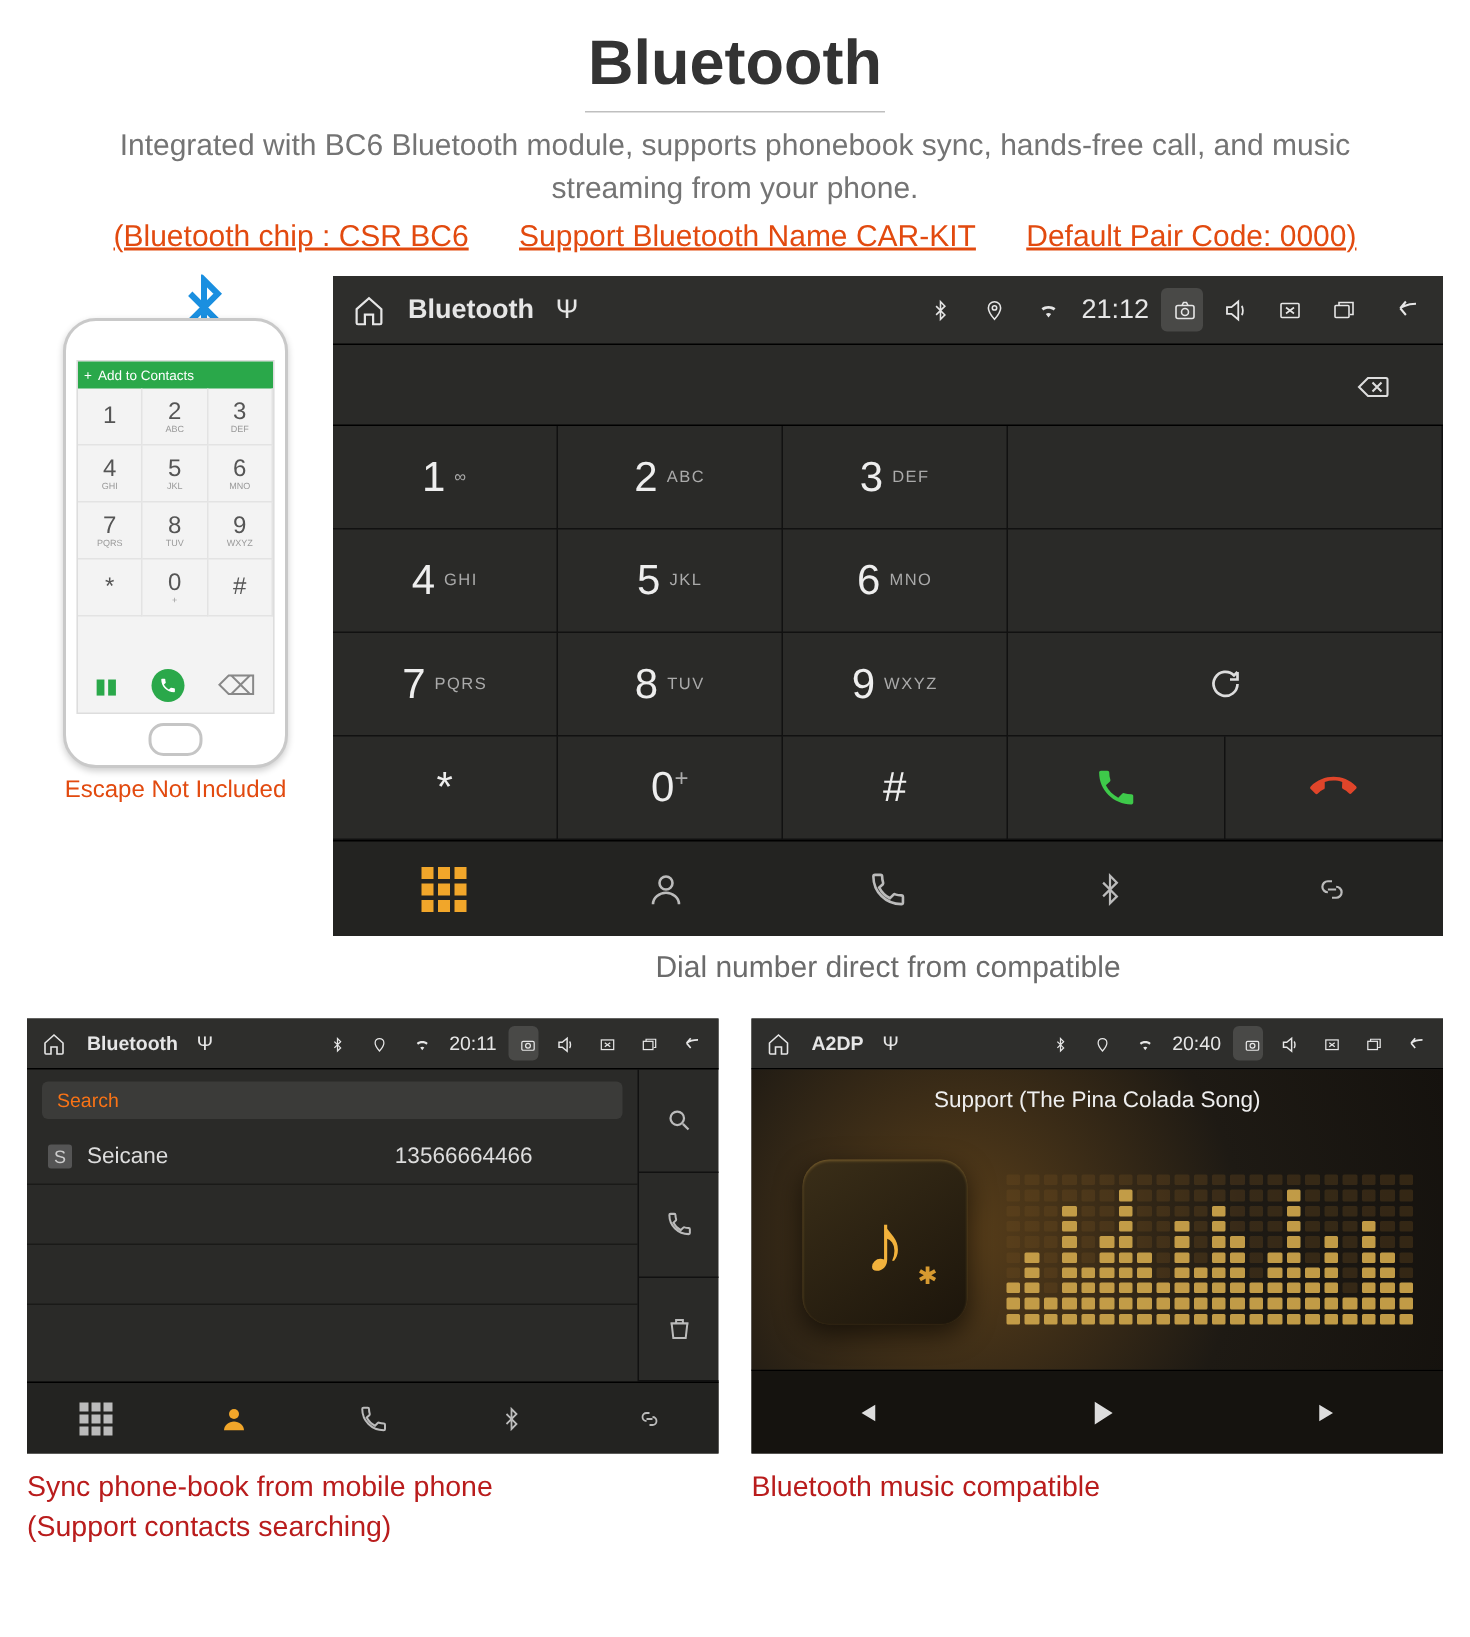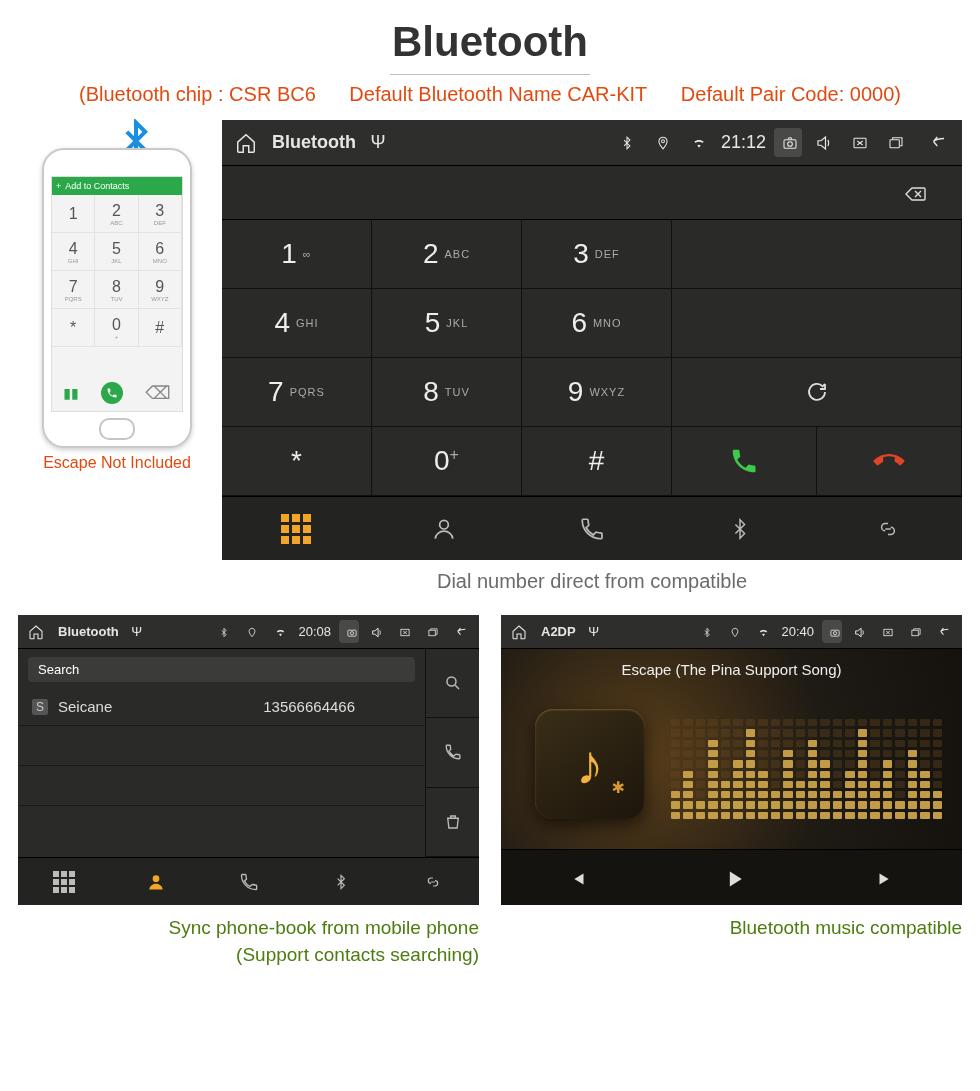--- a/index.html
+++ b/index.html
@@ -9,21 +9,21 @@
     background: #fff;
     font-family: Arial, Helvetica, sans-serif;
     color: #5a5a5a;
     overflow: hidden;
   }
   .hdr { text-align: center; padding-top: 18px; }
   .hdr h1 { font-size: 42px; font-weight: bold; color: #333; display: inline-block; padding-bottom: 8px; }
   .hdr .rule { width: 200px; height: 1px; background: #bfbfbf; margin: 0 auto 8px auto; }
   .desc { font-size: 20px; color: #747474; line-height: 1.45; padding: 0 40px; }
   .specline { color: #e24a0f; font-size: 20px; margin-top: 6px; text-align: center; }
-  .specline span { margin: 2px 14px; }
+  .specline span { margin: 2px 14px; text-decoration: underline; }
 
   
   .toprow { display: flex; align-items: flex-start; margin-top: 14px; padding: 0 18px 0 18px; }
   .phone-col { width: 200px; text-align: center; position: relative; }
   .phone-col .btwave {
     position:absolute; top:-6px; left:96px; font-size:42px; color:#1a8fe0; font-weight:bold;
     text-shadow: 4px -4px 0 #6cc0f0, 8px -8px 0 #b8e0f7;
   }
   .phone {
     width: 150px; height: 300px; background:#fff; border:2px solid #c9c9c9;
@@ -80,21 +80,21 @@
 
   
   .botrow { display:flex; gap:22px; padding:0 18px; margin-top:22px; }
   .panel { flex:1; }
   .mini { background:#2a2a28; height:290px; display:flex; flex-direction:column; }
   .mini .statusbar { height:34px; font-size:13px; padding:0 8px; }
   .mini .statusbar .ico { width:20px; font-size:13px; }
   .mini .body { flex:1; display:flex; }
   .mini .list { flex:1; }
   .mini .search { margin:8px 10px 6px 10px; background:#3b3b39; border-radius:4px;
-    color:#ffffff; font-size:13px; padding:5px 10px; }
+    color:#f97316; font-size:13px; padding:5px 10px; }
   .mini .row { display:flex; align-items:center; padding:10px 14px; color:#ddd;
     font-size:15px; border-bottom:1px solid #1a1a18; }
   .mini .row .tag { background:#555; color:#ccc; font-size:12px; padding:1px 4px;
     margin-right:10px; border-radius:2px; }
   .mini .row .num { margin-left:auto; margin-right:56px; color:#ddd; }
   .mini .side { width:54px; display:flex; flex-direction:column; border-left:1px solid #111; }
   .mini .side div { flex:1; display:flex; align-items:center; justify-content:center;
     color:#bbb; font-size:18px; border-bottom:1px solid #111; }
   .mini .navrow { height:48px; }
   .mini .navrow .nav { font-size:20px; }
@@ -116,33 +116,34 @@
   .music .note .sm { position:absolute; font-size:16px; right:20px; bottom:22px; color:#d79a30; }
   .music .eq { position:absolute; left:170px; right:20px; top:70px; bottom:30px;
     display:grid; grid-template-columns:repeat(22,1fr); grid-template-rows:repeat(10,1fr);
     gap:3px; }
   .music .eq span { background:#6a4a20; border-radius:1px; opacity:0.35; }
   .music .eq span.on { opacity:0.95; background:#caa24a; }
   .music .ctrl { height:56px; display:flex; align-items:center; background:#15130f;
     border-top:1px solid #000; }
   .music .ctrl div { flex:1; text-align:center; color:#ddd; font-size:24px; }
 
-  .cap2 { text-align:right; font-size:19px; color:#4d7c0f; margin-top:10px; line-height:1.4; }
+  .cap2 { text-align:left; font-size:19px; color:#b91c1c; margin-top:10px; line-height:1.4; }
 
   svg { display:inline-block; vertical-align:middle; }
 </style>
 </head>
 <body>
 
 <div class="hdr">
   <h1>Bluetooth</h1>
   <div class="rule"></div>
+  <div class="desc">Integrated with BC6 Bluetooth module, supports phonebook sync, hands-free call, and music streaming from your phone.</div>
   <div class="specline">
     <span>(Bluetooth chip : CSR BC6</span>
-    <span>Default Bluetooth Name CAR-KIT</span>
+    <span>Support Bluetooth Name CAR-KIT</span>
     <span>Default Pair Code: 0000)</span>
   </div>
 </div>
 
 <div class="toprow">
 
   <div class="phone-col">
     <div class="btwave">
       <svg width="44" height="44" viewBox="0 0 24 24" fill="none" stroke="#1a8fe0" stroke-width="2.2">
           <path d="M7 7l10 10-5 5V2l5 5L7 17"></path>
@@ -412,21 +413,21 @@
         <span class="grow"></span>
         <span class="ico"><svg width="10" height="13" viewBox="0 0 24 24" fill="none" stroke="#e6e6e6" stroke-width="2">
               <path d="M7 7l10 10-5 5V2l5 5L7 17"></path>
             </svg></span>
         <span class="ico"><svg width="10" height="13" viewBox="0 0 24 24" fill="none" stroke="#e6e6e6" stroke-width="2">
               <path d="M12 2C8 2 5 5 5 9c0 5 7 13 7 13s7-8 7-13c0-4-3-7-7-7z"></path>
             </svg></span>
         <span class="ico"><svg width="13" height="11" viewBox="0 0 24 24" fill="#e6e6e6">
               <path d="M12 20l3-4c-1.8-1.4-4.2-1.4-6 0l3 4zm-6-8c3.3-2.7 8.7-2.7 12 0l2-2.5C15.6 5.8 8.4 5.8 4 9.5l2 2.5z"></path>
             </svg></span>
-        <span>20:08</span>
+        <span>20:11</span>
         <span class="ico camera"><svg width="14" height="11" viewBox="0 0 24 24" fill="none" stroke="#e6e6e6" stroke-width="1.8">
               <rect x="3" y="7" width="18" height="13" rx="2"></rect>
               <circle cx="12" cy="13.5" r="3.5"></circle>
             </svg></span>
         <span class="ico"><svg width="14" height="13" viewBox="0 0 24 24" fill="none" stroke="#e6e6e6" stroke-width="1.8">
               <path d="M4 9v6h4l6 5V4L8 9H4z"></path>
               <path d="M17 8c1.5 1.5 1.5 6.5 0 8"></path>
             </svg></span>
         <span class="ico"><svg width="14" height="11" viewBox="0 0 24 24" fill="none" stroke="#e6e6e6" stroke-width="1.8">
               <rect x="3" y="5" width="18" height="14"></rect>
@@ -547,21 +548,21 @@
             </svg></span>
         <span class="ico"><svg width="14" height="11" viewBox="0 0 24 24" fill="none" stroke="#e6e6e6" stroke-width="1.8">
               <rect x="3" y="7" width="14" height="12"></rect>
               <path d="M7 7V4h14v12h-3"></path>
             </svg></span>
         <span class="ico"><svg width="18" height="13" viewBox="0 0 24 24" fill="none" stroke="#e6e6e6" stroke-width="2">
               <path d="M20 6c-9 0-14 4-14 4l5-6M6 10l5 6"></path>
             </svg></span>
       </div>
       <div class="content">
-        <div class="track">Escape (The Pina Support Song)</div>
+        <div class="track">Support (The Pina Colada Song)</div>
         <div class="note">♪<span class="sm">✱</span></div>
         <div class="eq" id="eq">
             <span></span>
             <span></span>
             <span></span>
             <span></span>
             <span></span>
             <span></span>
             <span></span>
             <span></span>

